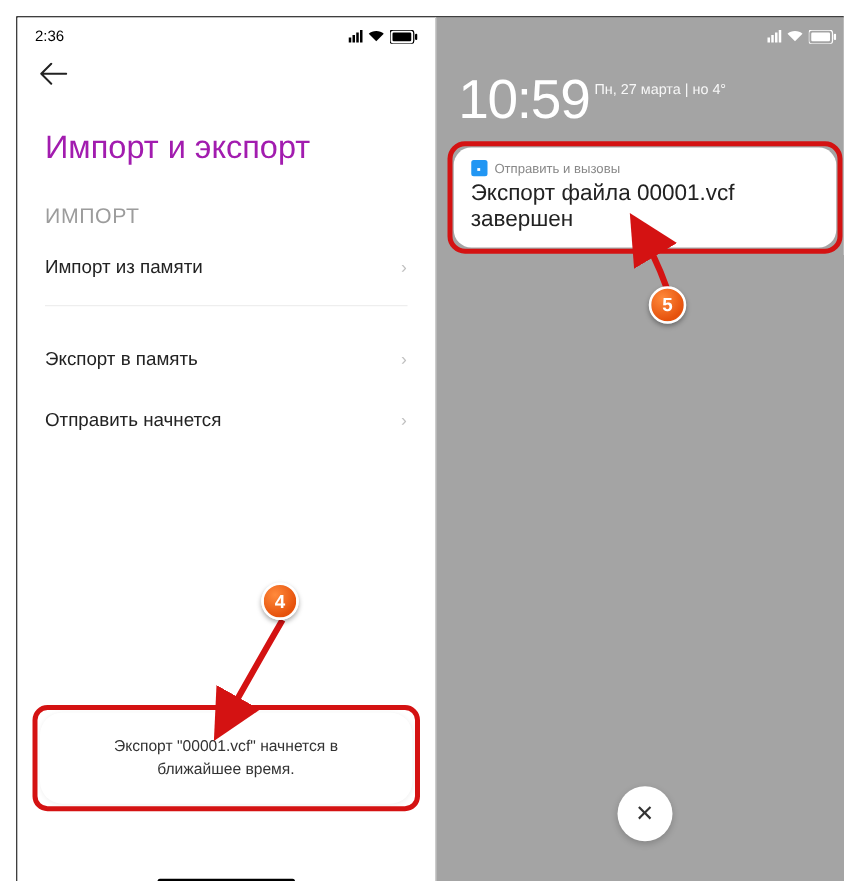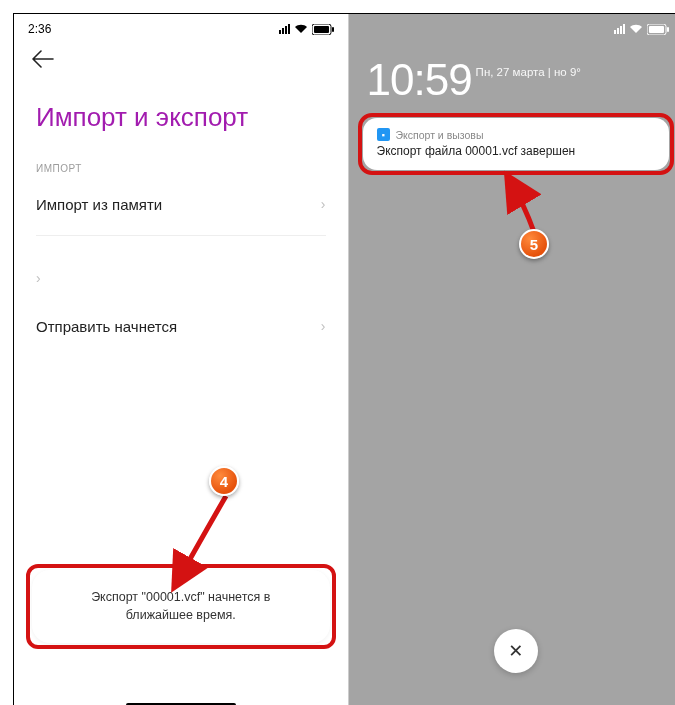--- a/index.html
+++ b/index.html
@@ -39,21 +39,21 @@
     padding: 8px 18px 0 18px;
     font-size: 22px;
   }
   .page-title {
     padding: 28px 22px 30px 22px;
     font-size: 26px; font-weight: 400;
     color: #a21caf;
   }
   .section-label {
     padding: 0 22px 6px 22px;
-    font-size: 10px; letter-spacing: 0.5px;
+    font-size: 17px; letter-spacing: 0.5px;
     color: #9c9c9c; font-weight: 400;
   }
   .row {
     display: flex; justify-content: space-between; align-items: flex-start;
     padding: 16px 22px;
     font-size: 15px; color: #222;
   }
   .row .chev { color: #c0c0c0; font-size: 14px; }
   .divider { height: 1px; background: #eee; margin: 6px 22px 18px 22px; }
 
@@ -101,21 +101,21 @@
   }
   .notif-app {
     display: flex; align-items: center; gap: 6px;
     font-size: 10.5px; color: #888; margin-bottom: 3px;
   }
   .notif-app-icon {
     width: 13px; height: 13px; background: #2196F3; border-radius: 2px;
     display:flex; align-items:center; justify-content:center;
     color:#fff; font-size:9px;
   }
-  .notif-text { font-size: 12px; color: #222; }
+  .notif-text { font-size: 18px; color: #222; }
   .notif-highlight {
     position: absolute; inset: -5px;
     border: 4px solid #d41212; border-radius: 14px;
     pointer-events:none;
   }
 
   .dismiss-btn {
     position: absolute; bottom: 40px; left: 50%; transform: translateX(-50%);
     width: 44px; height: 44px; border-radius: 50%;
     background: #fff; display:flex; align-items:center; justify-content:center;
@@ -182,20 +182,21 @@
     <h1 class="page-title">Импорт и экспорт</h1>
 
     <div class="section-label">ИМПОРТ</div>
     <div class="row">
       <span>Импорт из памяти</span>
       <span class="chev">›</span>
     </div>
     <div class="divider"></div>
 
     <div class="row">
+      <span>Экспорт в память</span>
       <span class="chev">›</span>
     </div>
     <div class="row">
       <span>Отправить начнется</span>
       <span class="chev">›</span>
     </div>
 
     <div class="toast-wrap">
       <div class="toast-highlight"></div>
       <div class="toast">Экспорт "00001.vcf" начнется в ближайшее время.</div>
@@ -221,30 +222,30 @@
             <rect x="0" y="0" width="19" height="11" rx="2.5" fill="none" stroke="currentColor" stroke-width="1"></rect>
             <rect x="2" y="2" width="15" height="7" rx="1" fill="currentColor"></rect>
             <rect x="20" y="3" width="2" height="5" rx="1" fill="currentColor"></rect>
           </svg>
       </div>
     </div>
 
     <div class="lock-header">
       <div class="lock-time">10:59</div>
       <div class="lock-meta">
-        <div>Пн, 27 марта | но 9°</div>
+        <div>Пн, 27 марта | но 4°</div>
       </div>
     </div>
 
     <div class="notif-wrap">
       <div class="notif-highlight"></div>
       <div class="notif">
         <div class="notif-app">
           <span class="notif-app-icon">▪</span>
-          <span>Экспорт и вызовы</span>
+          <span>Отправить и вызовы</span>
         </div>
         <div class="notif-text">Экспорт файла 00001.vcf завершен</div>
       </div>
     </div>
 
     <div class="dismiss-btn">
       <span>✕</span>
     </div>
   </div>
 

